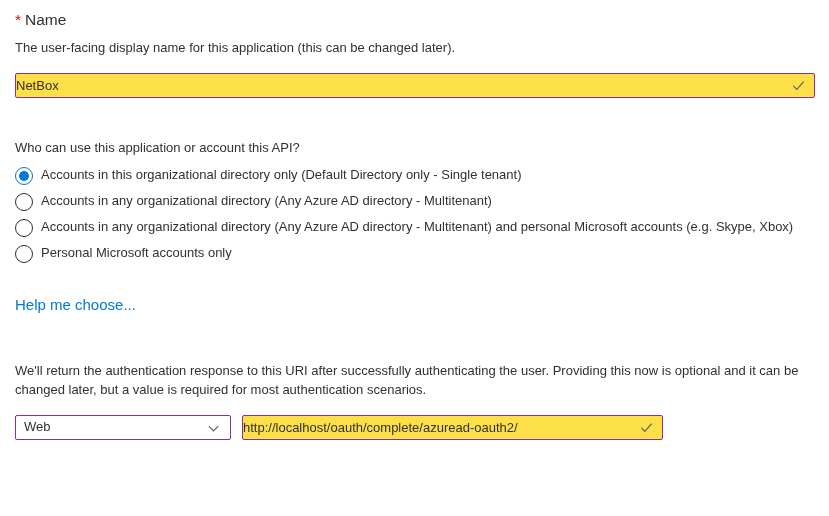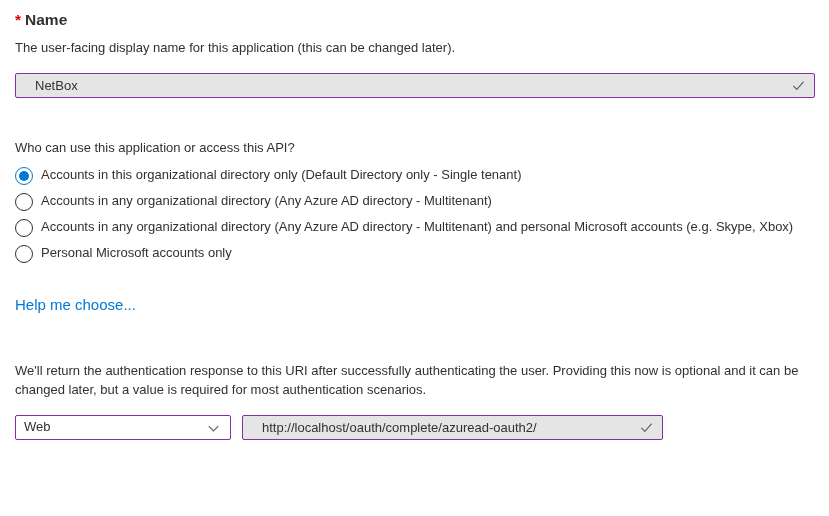--- a/index.html
+++ b/index.html
@@ -12,21 +12,21 @@
     overflow: hidden;
     font-family: "Liberation Sans", "DejaVu Sans", sans-serif;
     color: #323130;
   }
   .page {
     padding: 9px 14px 0 15px;
     width: 829px;
   }
   .section-title {
     font-size: 15.5px;
-    font-weight: 700;
+    font-weight: 400;
     color: #323130;
     line-height: 21px;
   }
   .required { color: #e00000; margin-right: 4px; }
   .desc {
     font-size: 13px;
     color: #323130;
     line-height: 19px;
     margin-top: 8px;
     max-width: 800px;
@@ -36,26 +36,26 @@
     position: relative;
     margin-top: 16px;
     width: 800px;
     height: 25px;
   }
   .text-field {
     width: 100%;
     height: 25px;
     border: 1.5px solid #8a2da5;
     border-radius: 2px;
-    padding: 0 30px 0 19px;
+    padding: 0 30px 0 0;
     font-family: "Liberation Sans", "DejaVu Sans", sans-serif;
     font-size: 13px;
     color: #323130;
     outline: none;
-    background: #e5e5e5;
+    background: #fde047;
   }
   .field-icon {
     position: absolute;
     right: 9px;
     top: 5px;
     width: 15px;
     height: 15px;
     pointer-events: none;
   }
   
@@ -141,21 +141,21 @@
   <div class="field-wrap">
     <input class="text-field" type="text" value="NetBox" style="">
     <span class="field-icon">
       <svg viewBox="0 0 16 16" width="15" height="15">
         <path d="M2.5 8.5 L6.2 12.2 L13.5 3.8" fill="none" stroke="#605e5c" stroke-width="1.2"></path>
       </svg>
     </span>
   </div>
 
   <div class="sect-accounts">
-    <div class="question">Who can use this application or access this API?</div>
+    <div class="question">Who can use this application or account this API?</div>
 
     <div class="radio-group">
       <div class="radio-row selected">
         <span class="radio-circle">
             <span class="radio-dot"></span>
           </span>
         <span class="radio-label">Accounts in this organizational directory only (Default Directory only - Single tenant)</span>
       </div>
       <div class="radio-row">
         <span class="radio-circle"></span>

